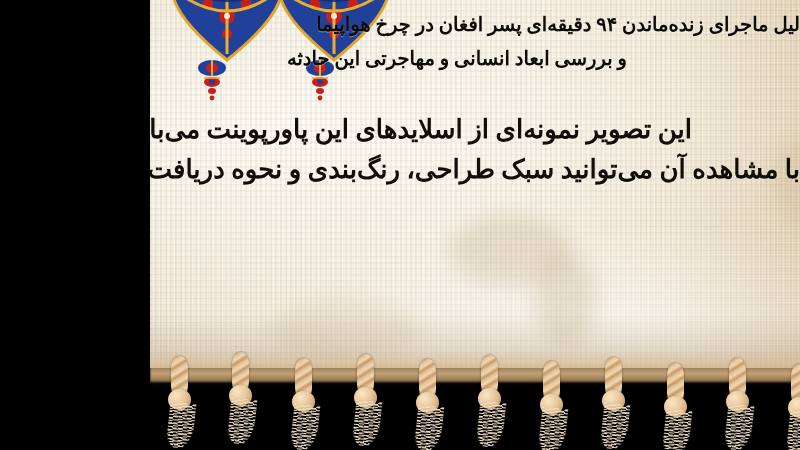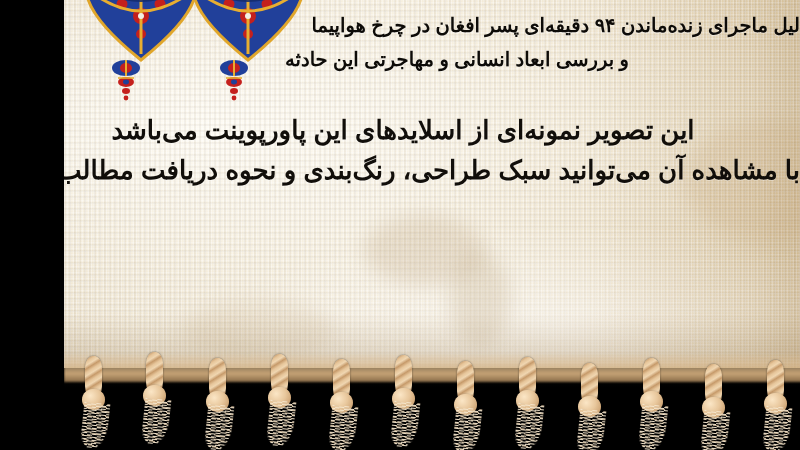--- a/index.html
+++ b/index.html
@@ -3,24 +3,24 @@
 <meta charset="utf-8">
 <title>Persian Carpet Slide</title>
 <style>
   html, body {
     margin: 0;
     padding: 0;
     background: #000;
   }
   .slide {
     position: relative;
-    width: 736px;
+    width: 650px;
     height: 450px;
     overflow: hidden;
-    font-family: Liberation Sans, sans-serif;
+    font-family: Liberation Serif, serif;
     background: #050505;
   }
 
   
   .carpet-field {
     position: absolute;
     left: 0; top: 0;
     width: 800px;
     height: 372px;
     background:

